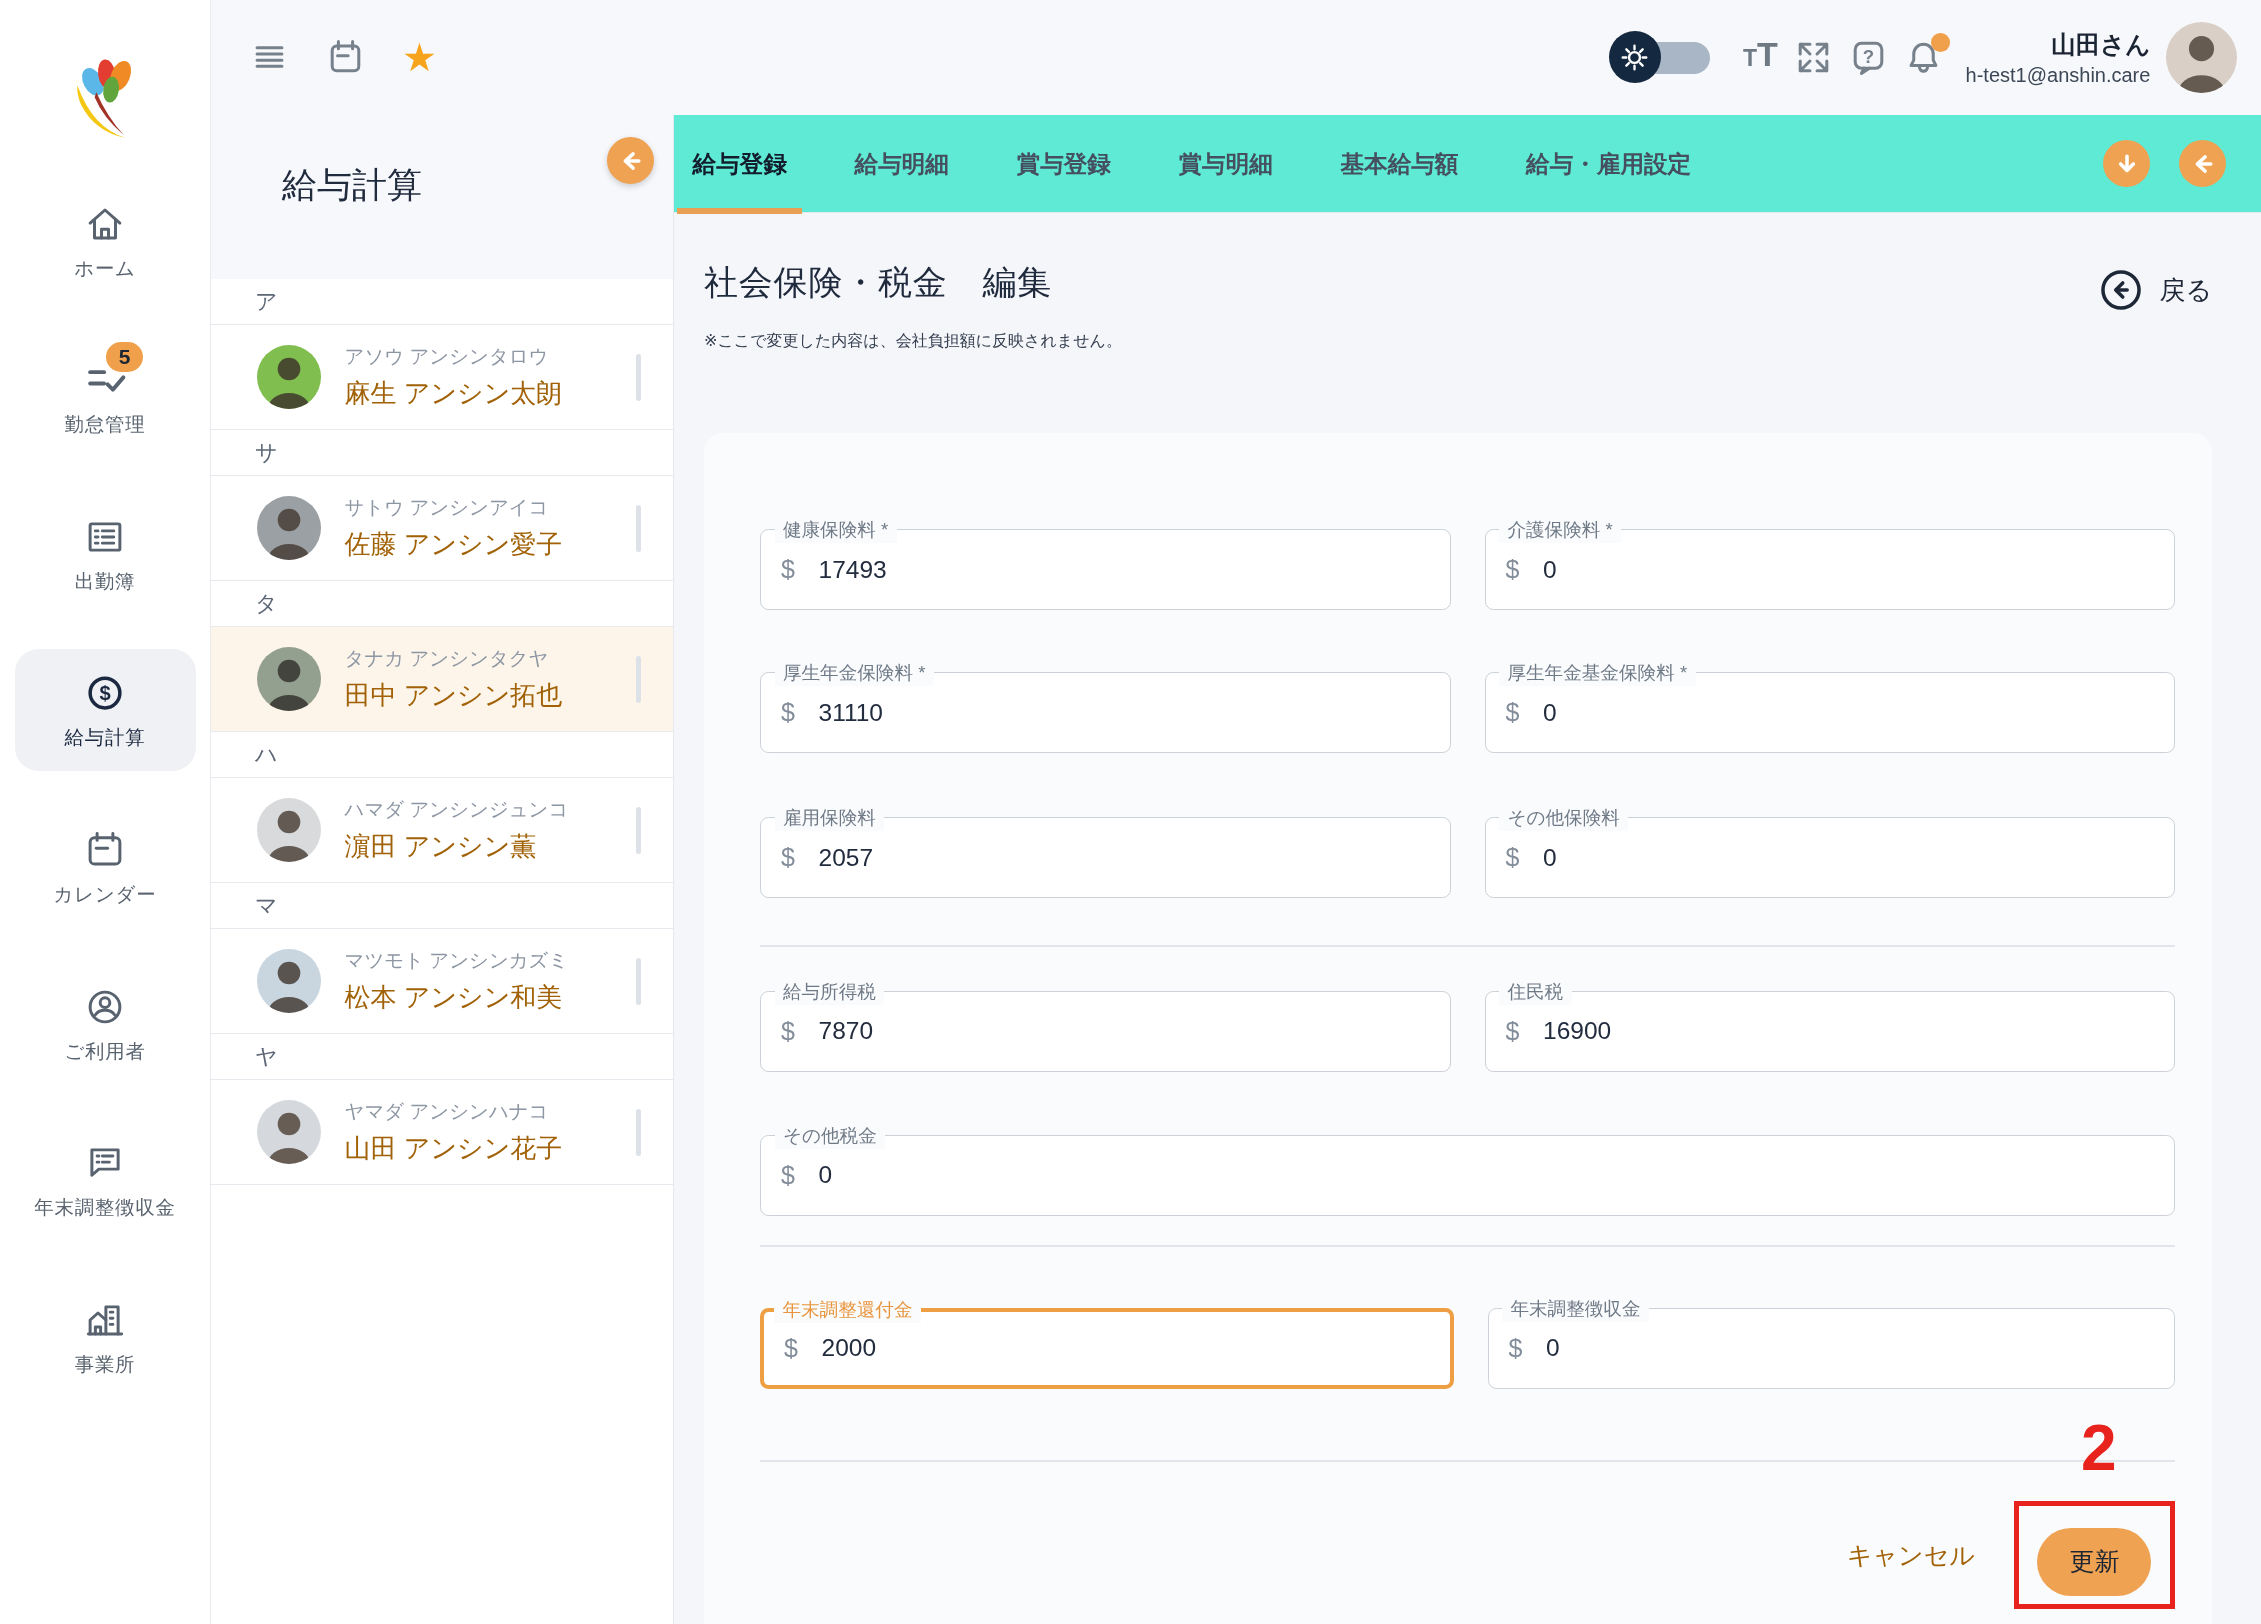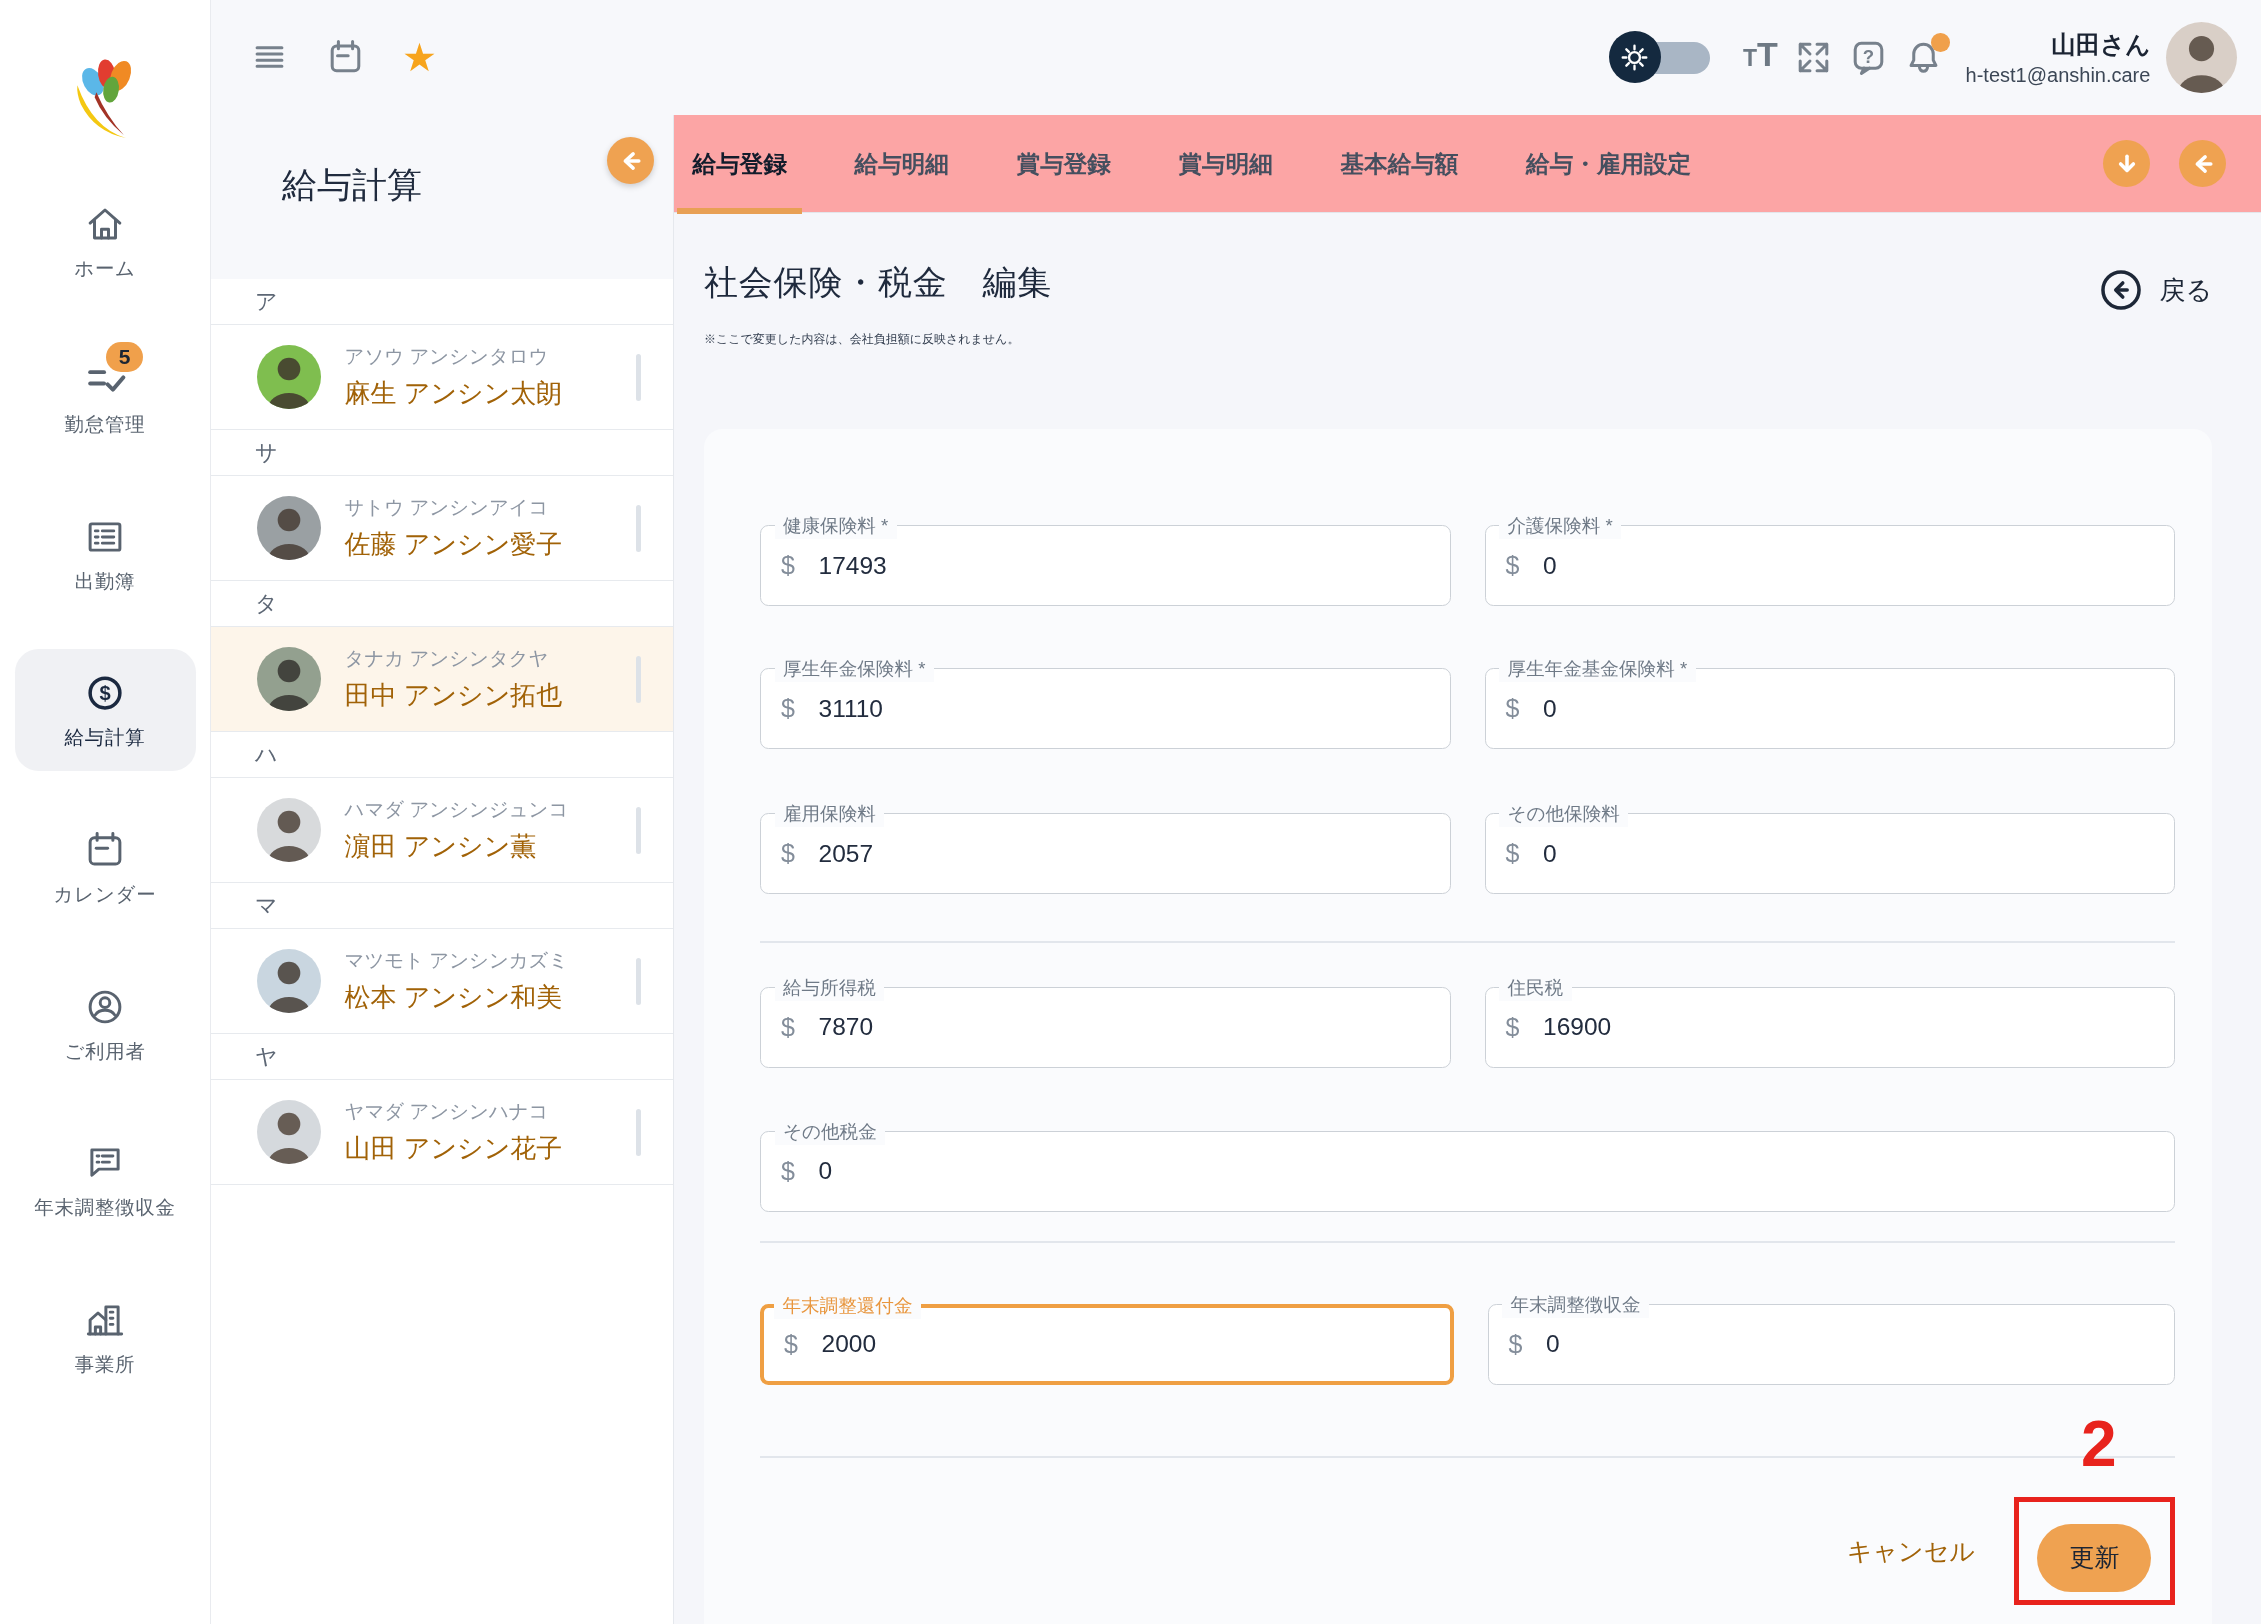--- a/index.html
+++ b/index.html
@@ -65,37 +65,37 @@
   .person { height:105px; display:flex; align-items:center; padding-left:46px; gap:23.6px;
     border-bottom:0.8px solid #e7eaee; position:relative; cursor:pointer; background:#fff; }
   .person.selected { background:#fdf5ea; }
   .avatar { width:64px; height:64px; border-radius:50%; overflow:hidden; flex:none; }
   .p-kana { font-size:19.4px; color:#8d96a3; margin-bottom:5.9px; }
   .p-kanji { font-size:26px; color:#a16207; }
   .nub { position:absolute; right:32px; top:29px; width:5px; height:47px; border-radius:2.5px; background:#dde2e8; }
 
   
   .main { flex:1; display:flex; flex-direction:column; background:#f5f6fa; min-width:0; }
-  .tabbar { height:98px; background:#fca5a5; border-bottom:1.7px solid #e3e6eb; display:flex;
+  .tabbar { height:98px; background:#5eead4; border-bottom:1.7px solid #e3e6eb; display:flex;
     align-items:center; padding:0 35px 0 11.8px; flex:none; }
   .tabs { display:flex; gap:54px; height:100%; }
   .tab { display:flex; align-items:center; font-size:23.6px; font-weight:700; color:#454f5f;
     position:relative; padding:0 6.8px; cursor:pointer; }
   .tab.active { color:#121c2b; font-weight:800; }
   .tab.active::after { content:""; position:absolute; left:-8.4px; right:-8.4px; bottom:-1.7px;
     height:5.9px; background:#e8a055; }
   .tab-actions { margin-left:auto; display:flex; gap:29px; }
   .circle-btn { width:47px; height:47px; border-radius:50%; background:#efa251; display:flex;
     align-items:center; justify-content:center; cursor:pointer; }
   .circle-btn svg { width:34px; height:34px; stroke:#fff; fill:none; stroke-width:5; stroke-linecap:round; stroke-linejoin:round; }
 
   .content { flex:1; padding:47px 49px 0 30px; overflow:hidden; }
   .head-row { display:flex; align-items:flex-start; }
   .page-title { font-size:34px; font-weight:500; color:#1f2a3d; letter-spacing:0.8px; }
-  .page-note { font-size:12px; color:#333e4f; margin-top:25px;font-family:Liberation Mono, monospace; }
+  .page-note { font-size:16px; color:#333e4f; margin-top:25px; }
   .back-btn { margin-left:auto; margin-top:8.4px; display:flex; align-items:center; gap:16px; cursor:pointer; }
   .back-btn svg { width:44px; height:44px; stroke:#1d2737; fill:none; stroke-width:4; stroke-linecap:round; stroke-linejoin:round; }
   .back-label { font-size:26px; color:#1d2737; }
 
   .card { margin-top:81px; background:#fafbfd; border-radius:18.6px; min-height:1115px; }
   .form { padding:96px 37px 51px 56px; }
   .frow { display:flex; gap:34px;border-radius:11px; }
   .mb74 { margin-bottom:62px; } .mb76 { margin-bottom:64px; } .mb75 { margin-bottom:63px; }
   .field { position:relative; height:81px; flex:1; background:#fff; border:1.7px solid #ccd1d7;
     border-radius:8.4px; display:flex; align-items:center; padding:0 20px; }

